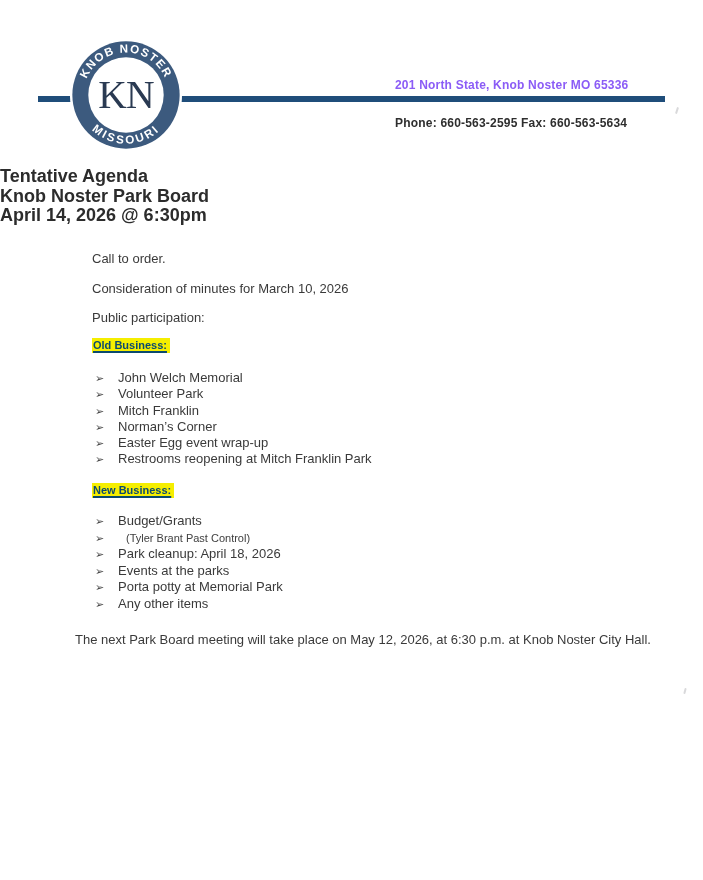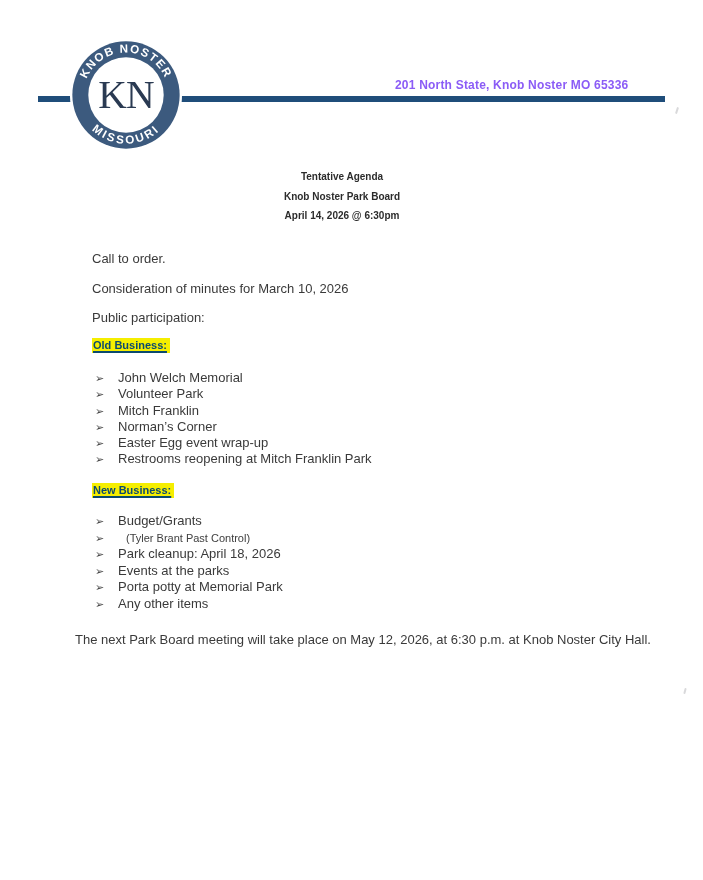--- a/index.html
+++ b/index.html
@@ -31,22 +31,21 @@
     letter-spacing:.2px;white-space:nowrap;
   }
   .contact-phone{
     position:absolute;left:395px;top:116px;
     font-size:12px;font-weight:bold;color:#2e2e2e;
     letter-spacing:.2px;white-space:nowrap;
   }
   
   .title-block{
     position:absolute;left:0;top:167px;width:684px;
-    text-align:center;
-    font-size:10px;font-weight:bold;color:#2c2c2c;
+    font-size:18px;font-weight:bold;color:#2c2c2c;
     line-height:19.5px;
   }
   
   .intro{
     position:absolute;left:92px;top:252px;
     font-size:13px;color:#3a3a3a;
   }
   .intro p{margin:0 0 16.5px 0;line-height:13px;}
   
   .section-heading{
@@ -106,20 +105,21 @@
         <textPath href="#arcTop" startOffset="50%" text-anchor="middle">KNOB NOSTER</textPath>
       </text>
       <text font-size="12" font-weight="bold" fill="#ffffff" letter-spacing="2.4" font-family="'Liberation Sans','DejaVu Sans',sans-serif">
         <textPath href="#arcBottom" startOffset="50%" text-anchor="middle">MISSOURI</textPath>
       </text>
       <text x="60" y="73" text-anchor="middle" font-size="41" fill="#2a3a52" letter-spacing="-1" font-family="'Liberation Serif','DejaVu Serif',serif">KN</text>
     </svg>
   </div>
 
   <div class="contact-address">201 North State, Knob Noster MO 65336</div>
+  <div class="contact-phone">Phone: 660-563-2595 Fax: 660-563-5634</div>
 
   <div class="title-block">
     <div>Tentative Agenda</div>
     <div>Knob Noster Park Board</div>
     <div>April 14, 2026 @ 6:30pm</div>
   </div>
 
   <div class="intro">
     <p>Call to order.</p>
     <p>Consideration of minutes for March 10, 2026</p>

